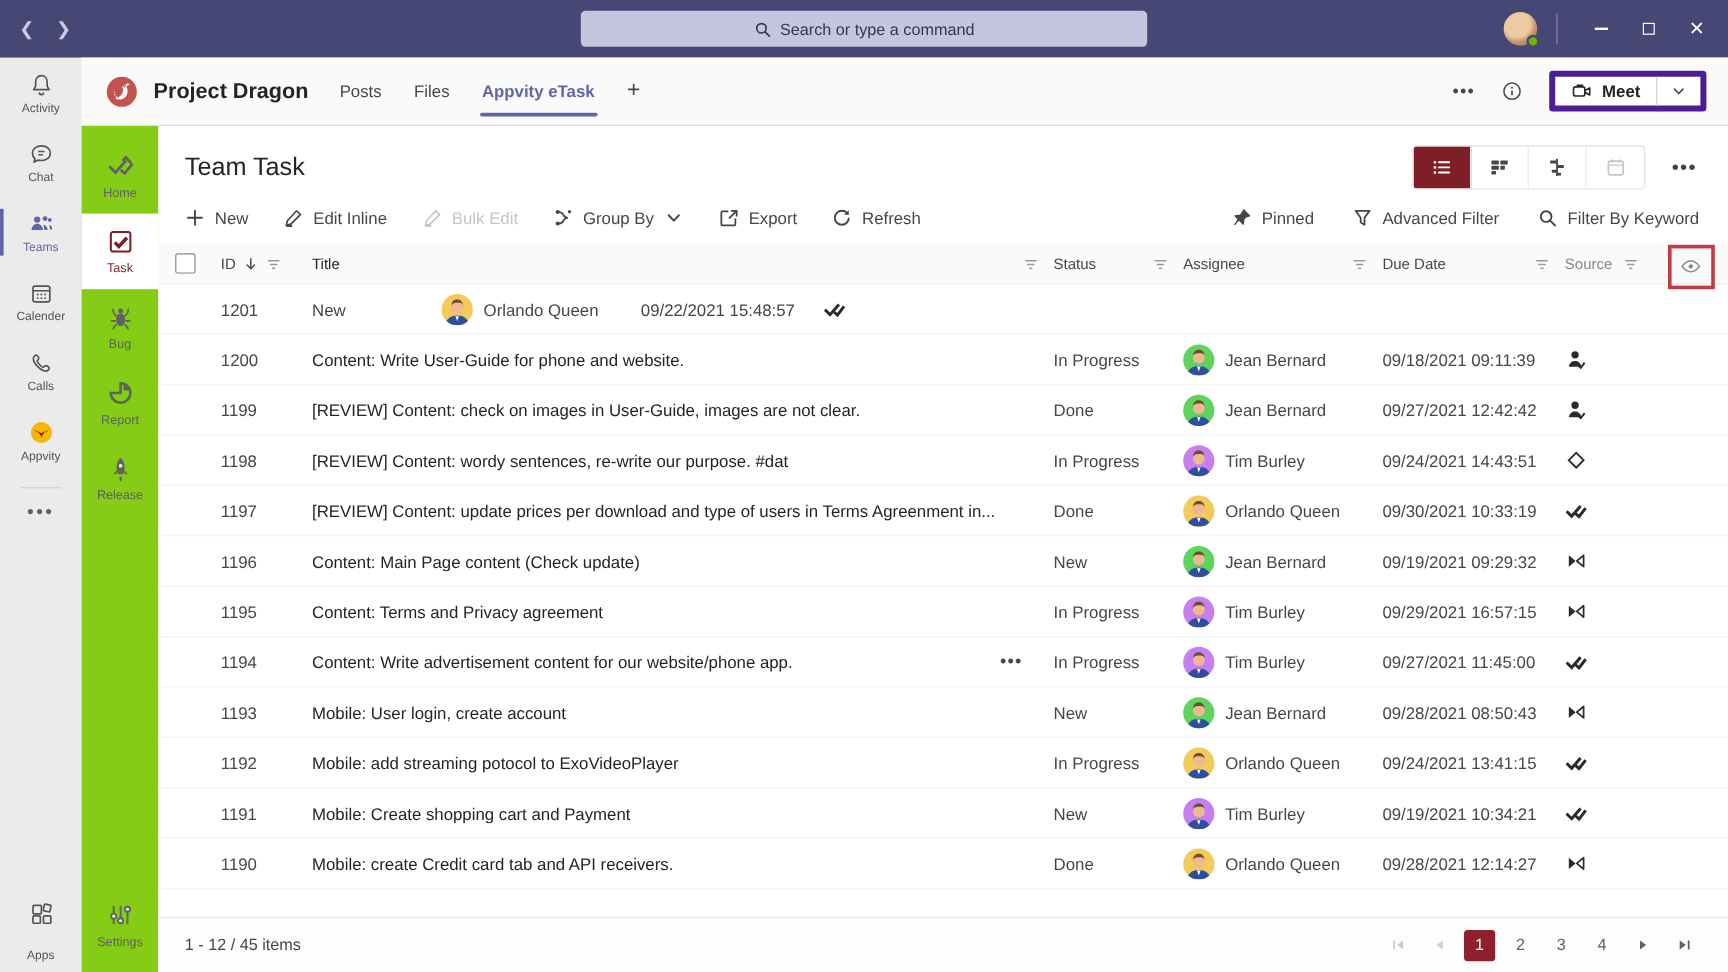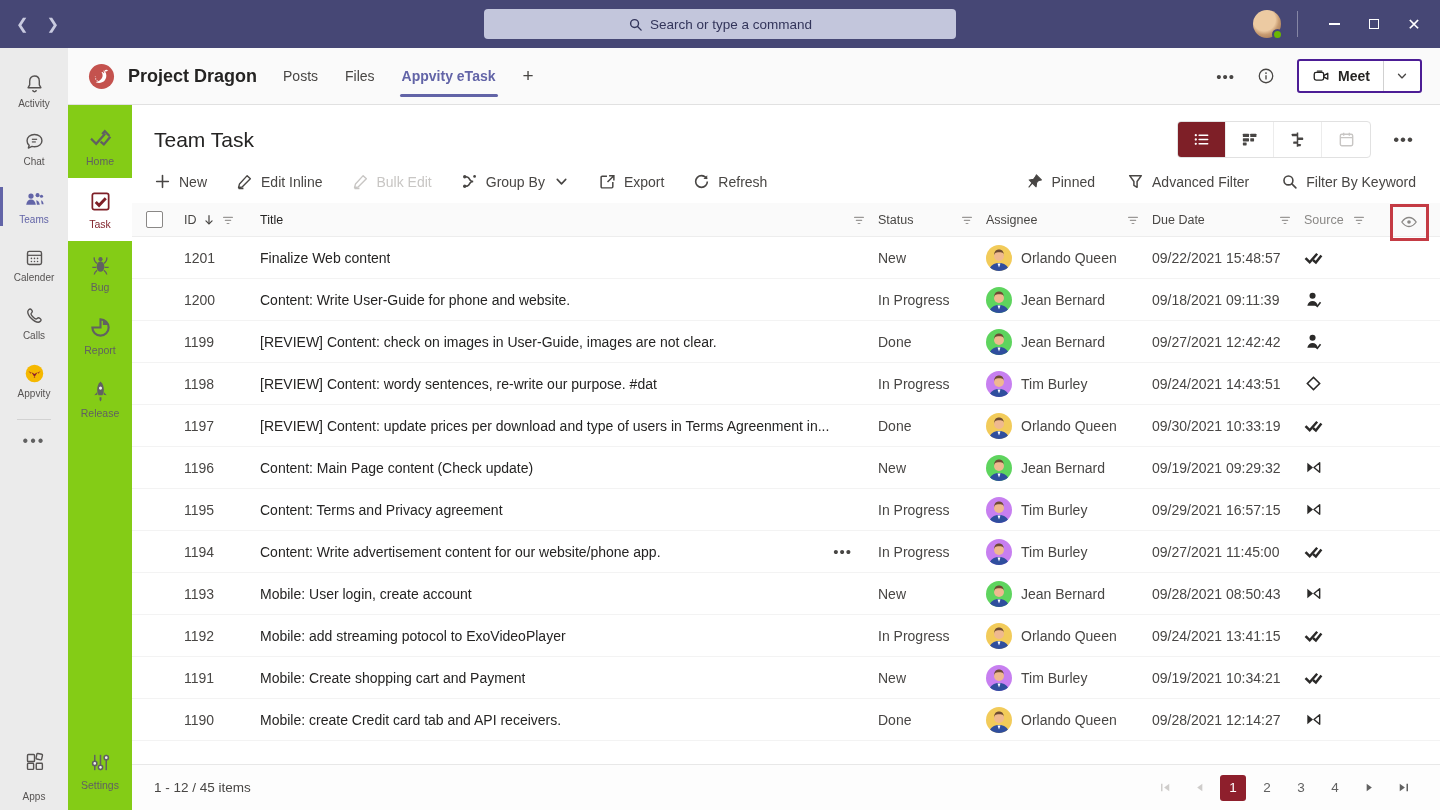--- a/index.html
+++ b/index.html
@@ -17,42 +17,42 @@
   .presence { position:absolute; right:-2px; bottom:-2px; width:11px; height:11px; border-radius:50%; background:#6bb700; border:2px solid #464775; }
   .tb-div { width:1px; height:26px; background:rgba(255,255,255,.35); margin:0 16px; }
   .win-btn { width:40px; height:32px; display:flex; align-items:center; justify-content:center; color:#fff; font-size:13px; cursor:pointer; }
   .win-box { width:10px; height:10px; border:1.3px solid #fff; }
   .win-min { width:11px; height:1.4px; background:#fff; }
 
   
   .frame { display:flex; height:762px; }
 
   
-  .app-rail { width:68px; background:#ebebeb; display:flex; flex-direction:column; align-items:center; padding-top:15px; }
+  .app-rail { width:68px; background:#ebebeb; display:flex; flex-direction:column; align-items:center; padding-top:2px; }
   .rail-item { width:68px; height:55px; display:flex; flex-direction:column; align-items:center; justify-content:center; gap:4px; color:#565352; font-size:10px; position:relative; cursor:pointer; margin-bottom:3px; }
   .rail-item svg { width:21px; height:21px; }
   .rail-item.active { color:#6264a7; }
   .rail-item.active::before { content:''; position:absolute; left:0; top:8px; bottom:8px; width:3px; background:#6264a7; }
   .rail-divider { width:34px; border-top:1px solid #d2d2d2; margin:8px 0 2px; }
   .rail-more { color:#616161; font-size:16px; letter-spacing:2px; margin-top:10px; cursor:pointer; }
   .rail-spacer { flex:1; }
   .rail-bottom { margin-bottom:6px;gap:19px; }
 
   
   .channel-col { flex:1; display:flex; flex-direction:column; min-width:0; }
   .channel-header { height:57px; background:#fafafa; border-bottom:1px solid #e1e1e1; display:flex; align-items:center; padding-left:20px; position:relative; }
   .team-logo { width:27px; height:27px; }
   .team-name { font-size:18px; font-weight:700; color:#252423; margin:0 26px 0 13px; }
   .tab { font-size:14px; color:#484644; margin-right:27px; cursor:pointer; position:relative; height:57px; display:flex; align-items:center; }
   .tab.active { color:#6264a7; font-weight:700; }
   .tab.active::after { content:''; position:absolute; left:-2px; right:-2px; bottom:8px; height:3px; border-radius:2px; background:#6264a7; }
   .tab-add { font-size:19px; color:#484644; font-weight:400; cursor:pointer; }
   .ch-right { margin-left:auto; display:flex; align-items:center; gap:22px; padding-right:18px; }
   .ch-more { color:#484644; font-size:15px; letter-spacing:1px; cursor:pointer; }
-  .meet-btn { display:flex; align-items:stretch; border:2px solid #4c1d95; border-radius:3px; background:#fff; height:34px; cursor:pointer; }
+  .meet-btn { display:flex; align-items:stretch; border:5px solid #4c1d95; border-radius:3px; background:#fff; height:34px; cursor:pointer; }
   .meet-main { display:flex; align-items:center; gap:8px; padding:0 13px; font-weight:700; font-size:14px; color:#252423; }
   .meet-caret { display:flex; align-items:center; padding:0 11px; border-left:1px solid #d1d1d1; color:#484644; }
 
   
   .workspace { flex:1; display:flex; min-height:0; }
   .module-rail { width:64px; background:#84cc16; display:flex; flex-direction:column; align-items:center; padding-top:10px; }
   .mod-item { width:64px; height:63px; display:flex; flex-direction:column; align-items:center; justify-content:center; gap:5px; color:#616161; font-size:10.5px; cursor:pointer; }
   .mod-item svg { width:23px; height:23px; }
   .mod-item.active { background:#fff; color:#7E1F27; }
   .mod-spacer { flex:1; }
@@ -629,23 +629,20 @@
               <svg class="ic" width="18" height="18">
                   <use href="#s-eye"></use>
                 </svg>
             </span>
           </span>
         </div>
 
         <div class="trow">
           <span class="c-check"></span>
           <span class="c-id">1201</span>
-          <span class="c-title">
-              <span class="txt">Finalize Web content</span>
-            </span>
           <span class="c-status">New</span>
           <span class="c-assignee">
             <span class="avatar" style="background: rgb(242, 203, 90);"><svg width="26" height="26">
                   <use href="#s-face"></use>
                 </svg></span>
             <span>Orlando Queen</span>
           </span>
           <span class="c-due">09/22/2021 15:48:57</span>
           <span class="c-source">
               <svg class="ic src-ic">

